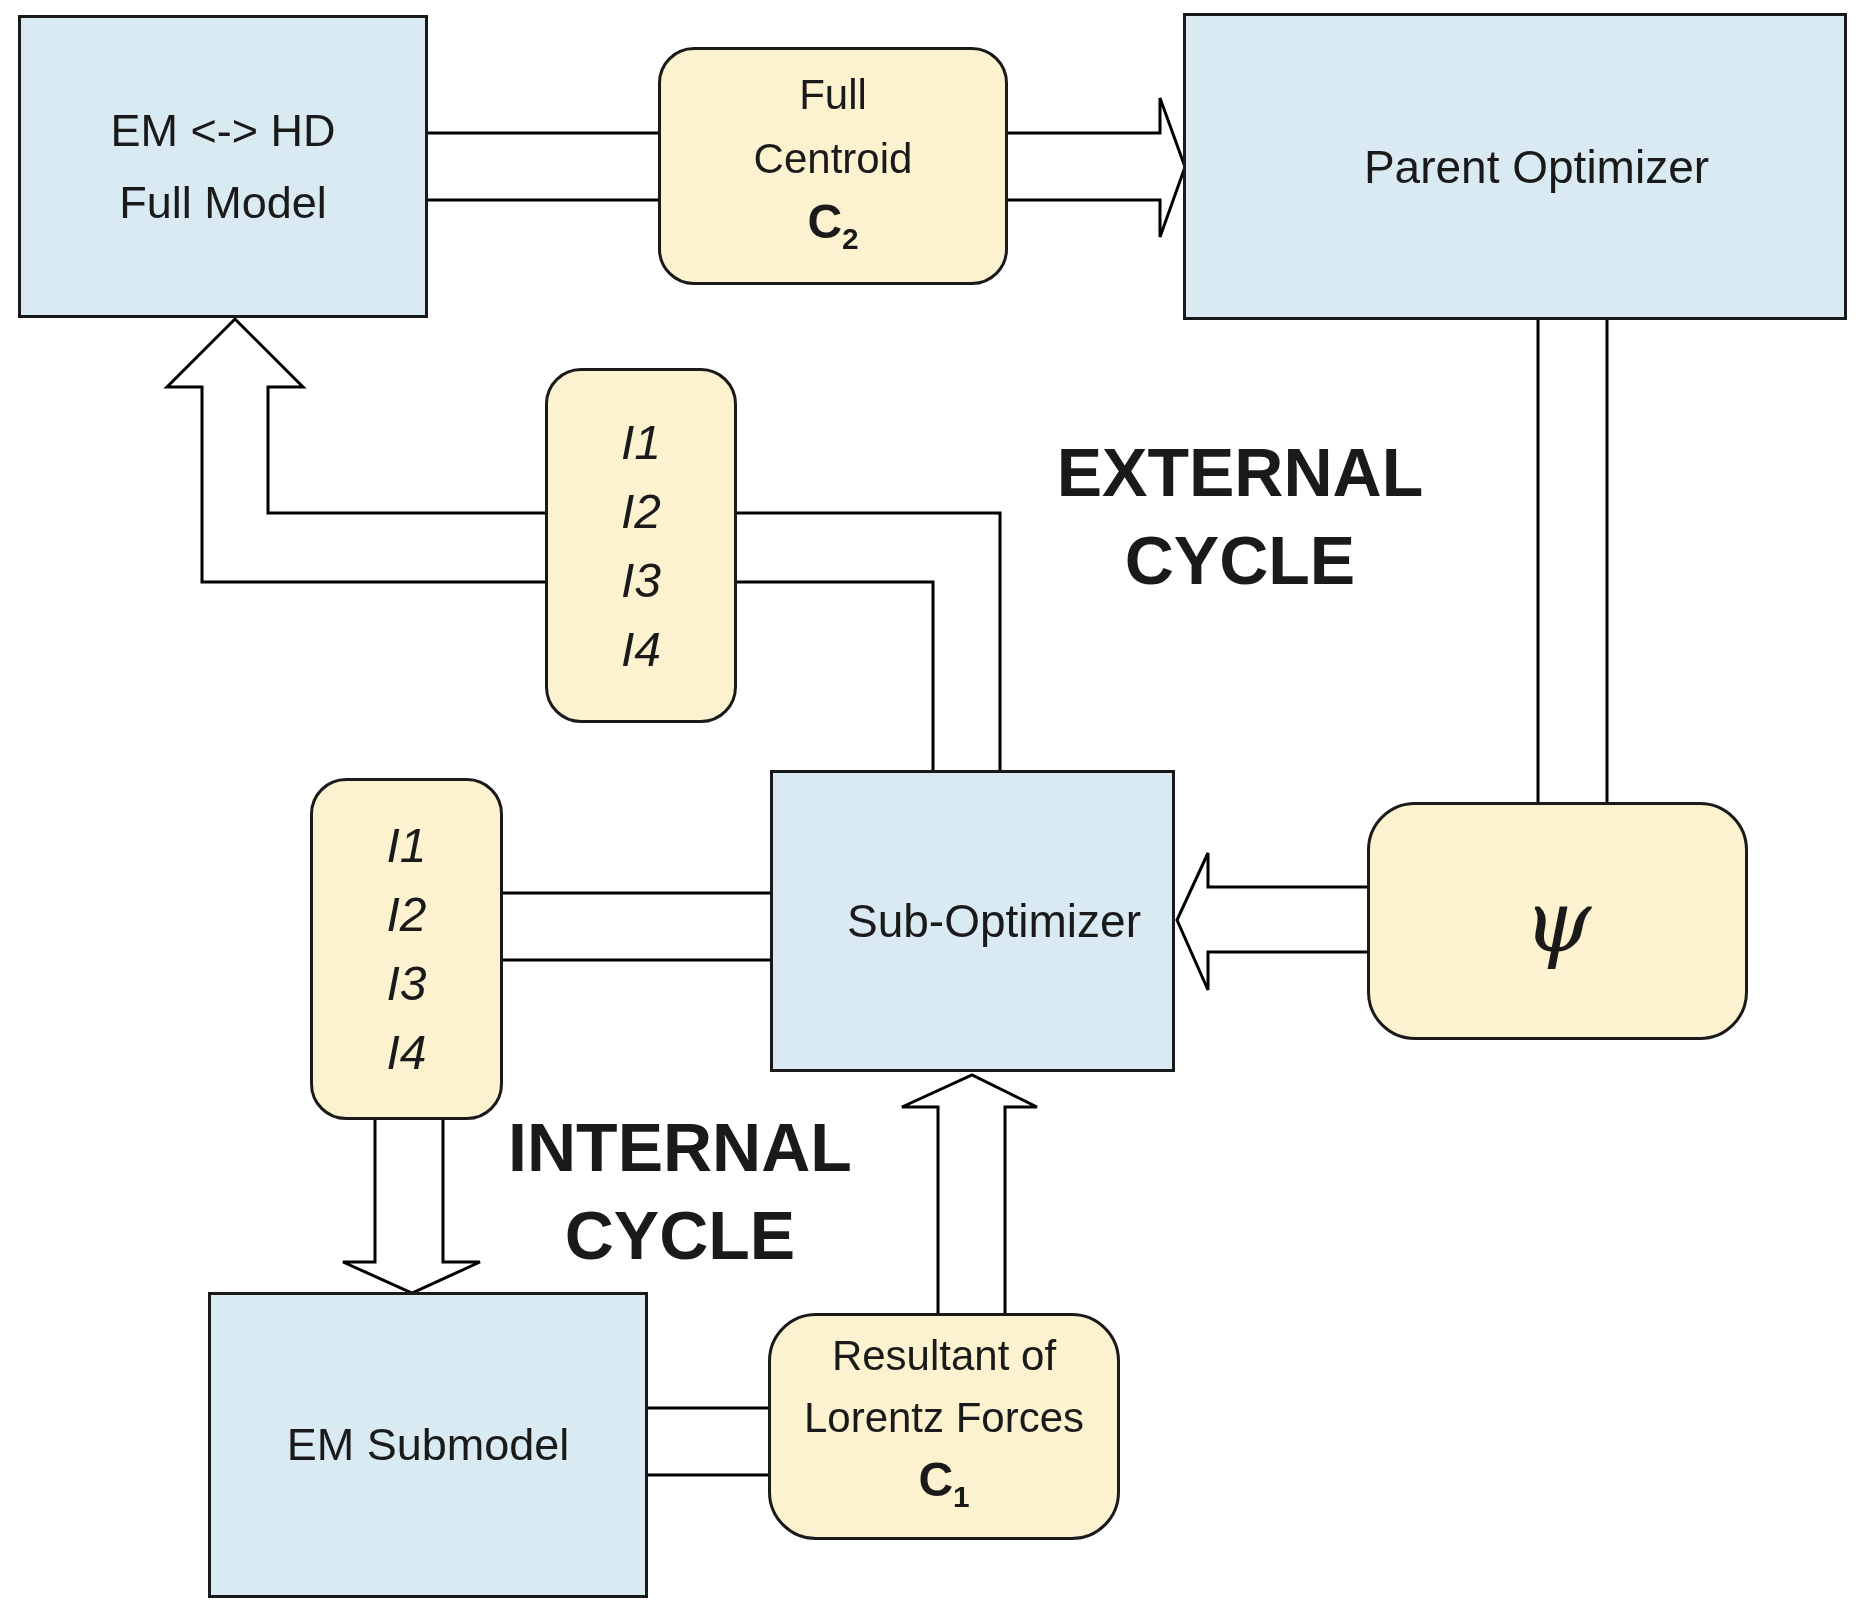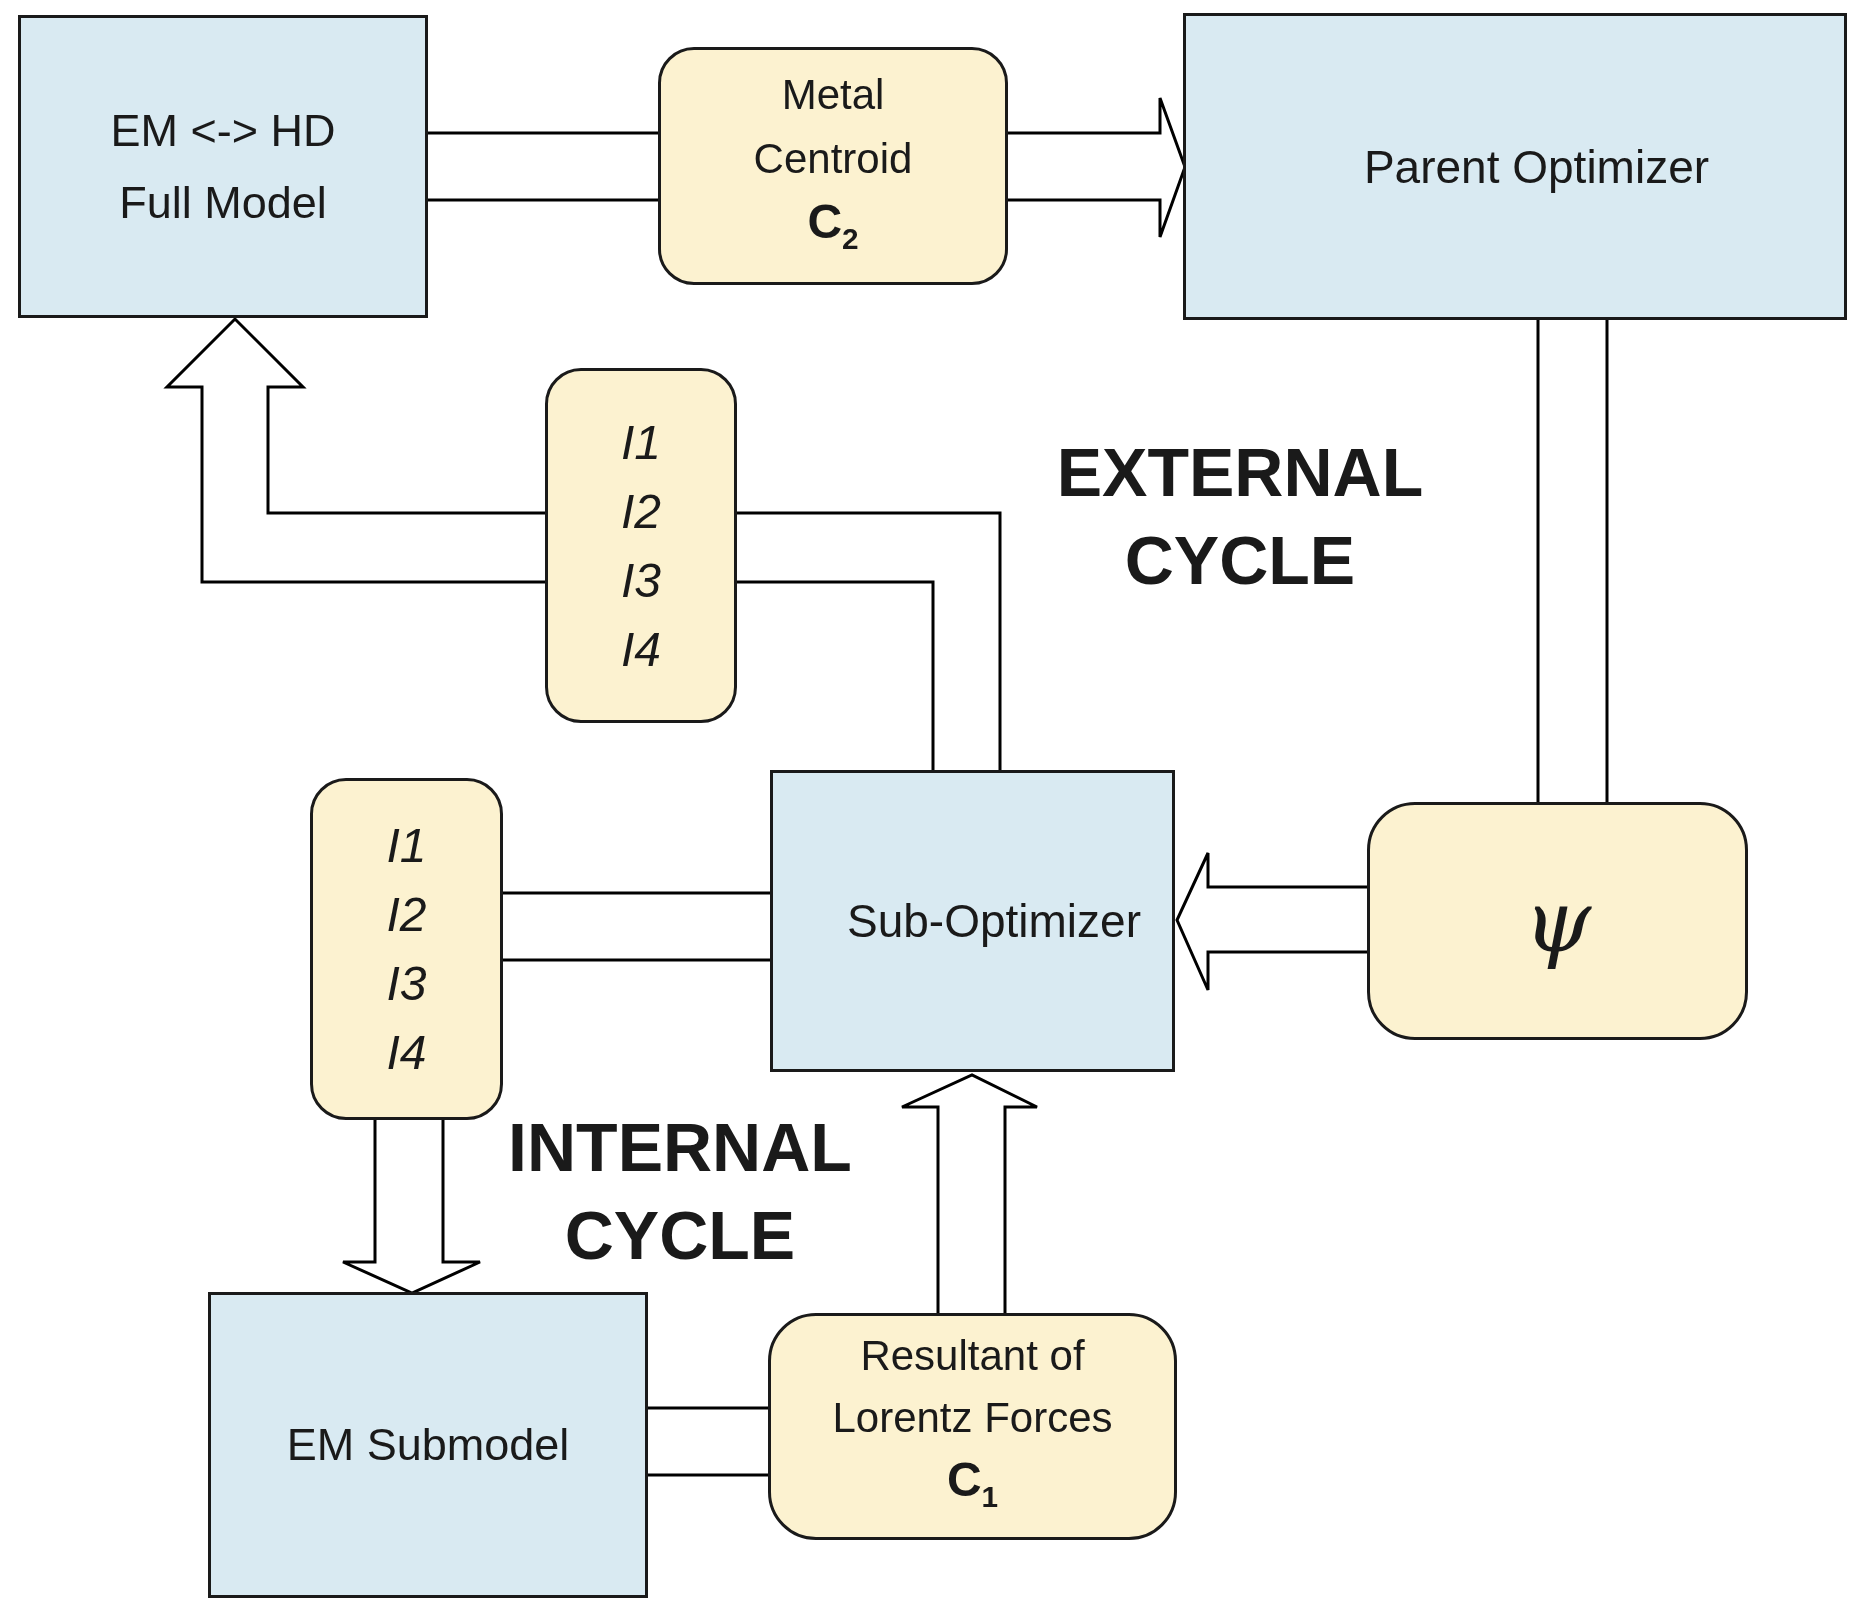--- a/index.html
+++ b/index.html
@@ -56,21 +56,21 @@
     <path d="M938 1313 V1107 H902 L972 1075 L1037 1107 H1005 V1313"></path>
     <path d="M587 1408 H768 M587 1475 H768"></path>
   </svg>
 
   <div class="box blue t45" style="left:18px;top:15px;width:410px;height:303px;">
     <div>EM &lt;-&gt; HD</div>
     <div>Full Model</div>
   </div>
 
   <div class="box yellow r36 t42" style="left:658px;top:47px;width:350px;height:238px;">
-    <div>Metal</div>
+    <div>Full</div>
     <div>Centroid</div>
     <div class="formula"><span>C</span><sub>2</sub></div>
   </div>
 
   <div class="box blue t46" style="left:1183px;top:13px;width:664px;height:307px;">
     <div>Parent Optimizer</div>
   </div>
 
   <div class="box yellow r36 io" style="left:545px;top:368px;width:192px;height:355px;">
     <div>I1</div>
@@ -101,19 +101,19 @@
 
   <div class="cycle-label" style="left:495px;top:1103px;width:370px;">
     <div>INTERNAL</div>
     <div>CYCLE</div>
   </div>
 
   <div class="box blue t45" style="left:208px;top:1292px;width:440px;height:306px;">
     <div>EM Submodel</div>
   </div>
 
-  <div class="box yellow r48 res-text" style="left:768px;top:1313px;width:409px;height:227px;">
+  <div class="box yellow r48 res-text" style="left:768px;top:1313px;width:352px;height:227px;">
     <div>Resultant of</div>
     <div>Lorentz Forces</div>
     <div class="formula"><span>C</span><sub>1</sub></div>
   </div>
 
 </div>
 
 </body></html>

